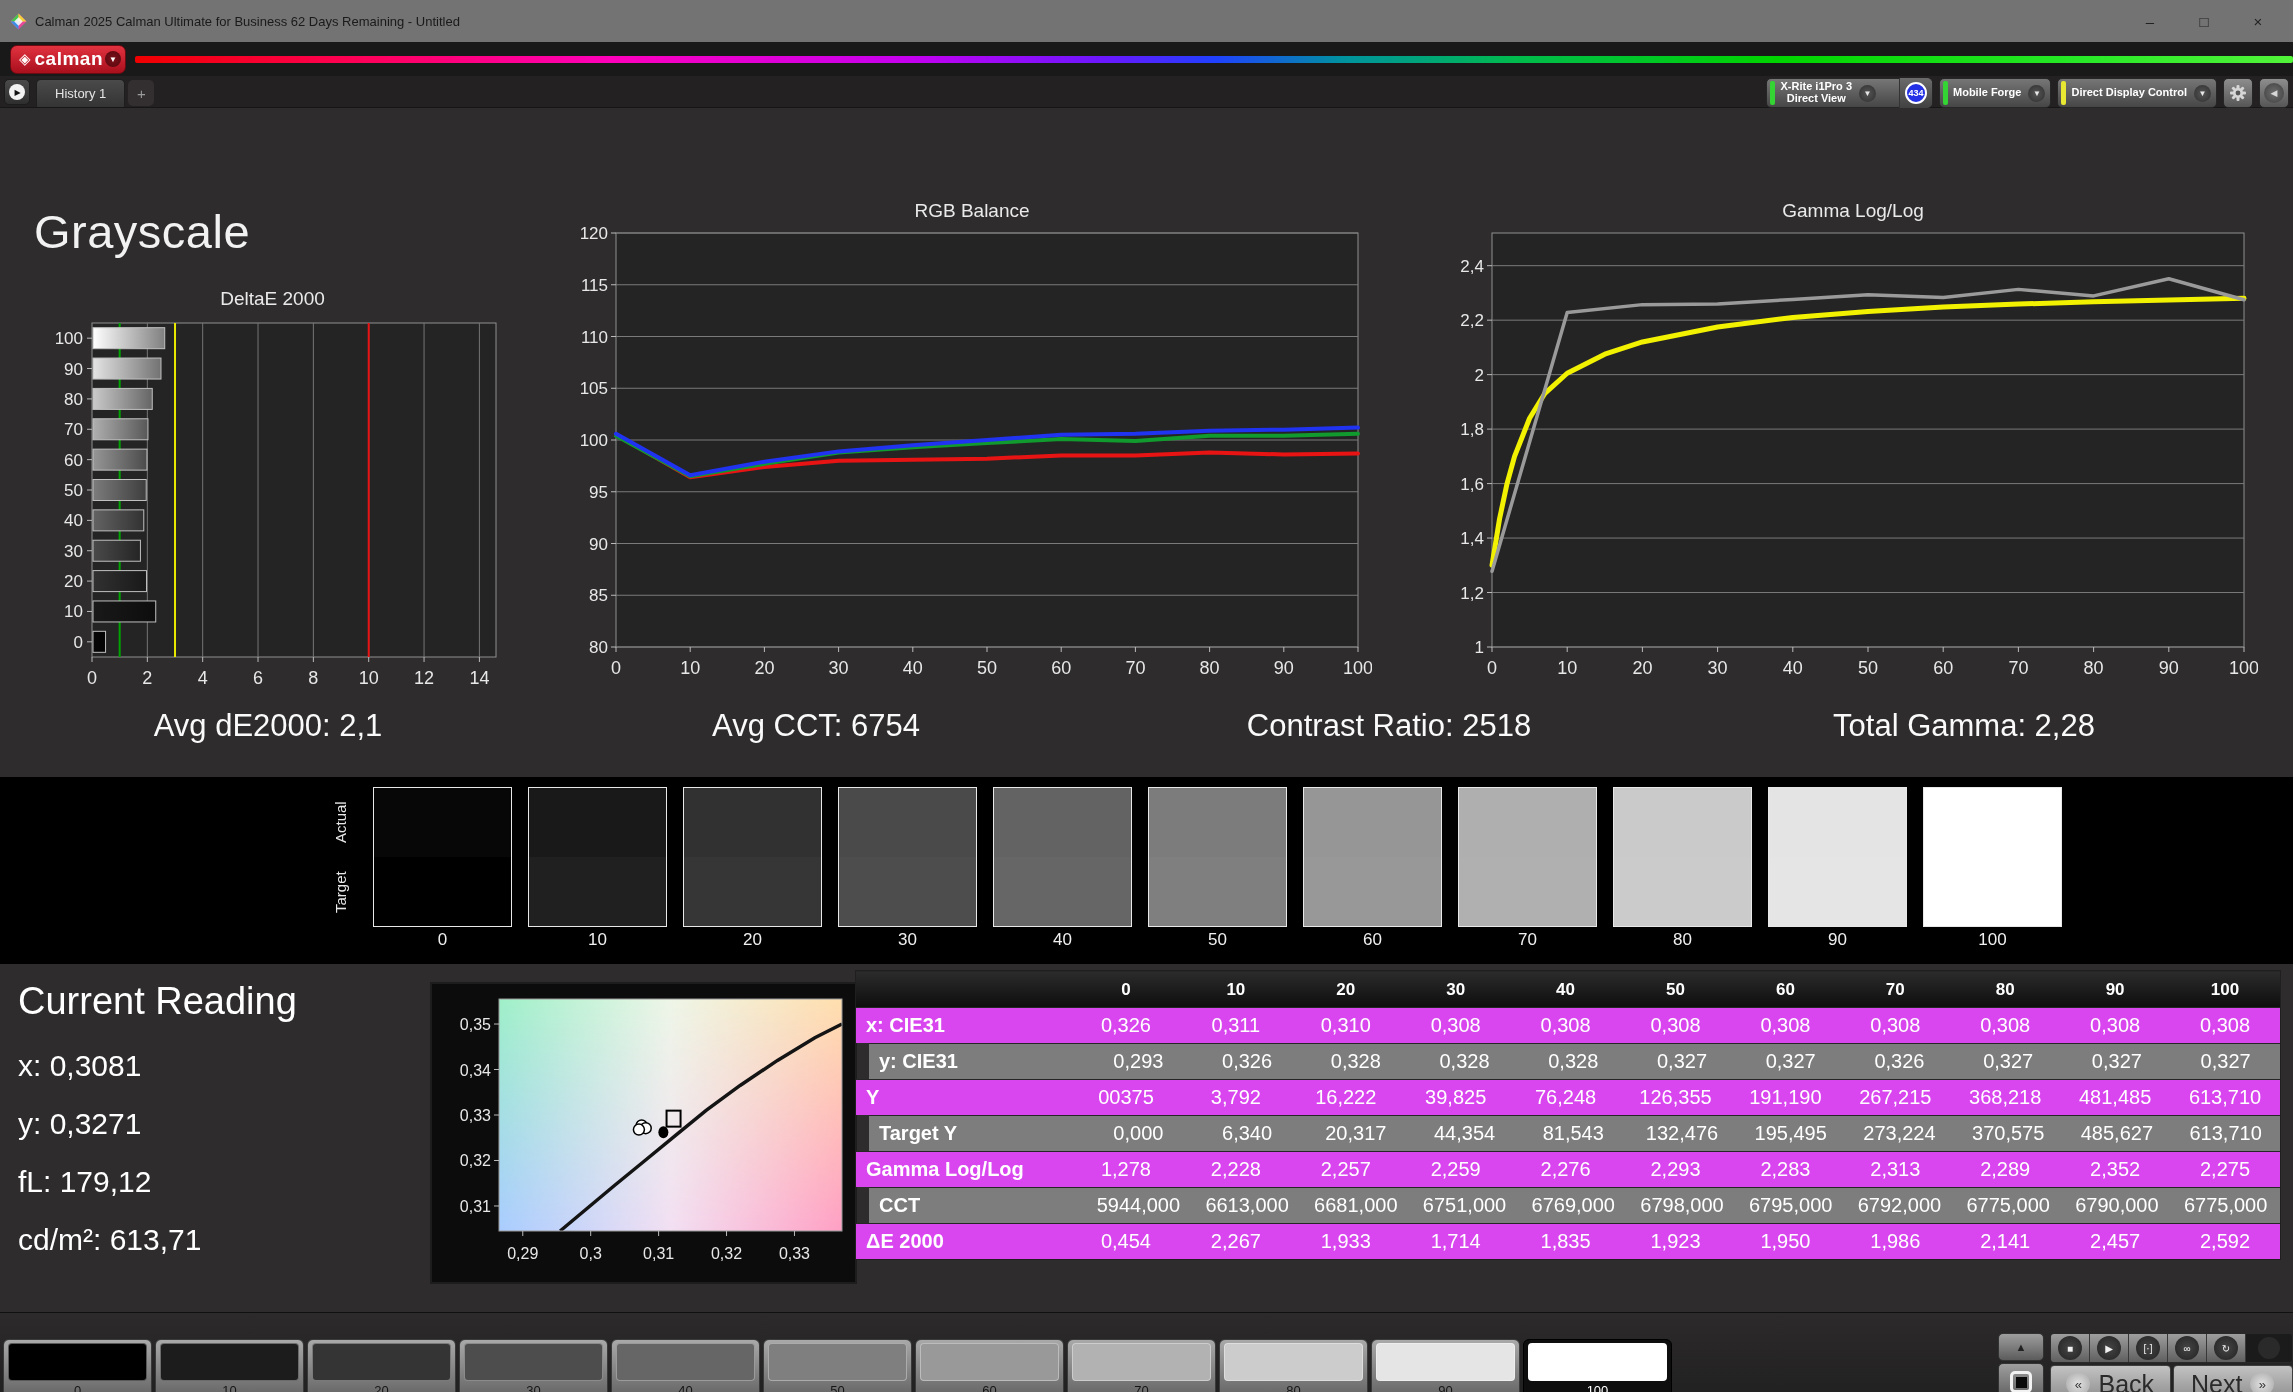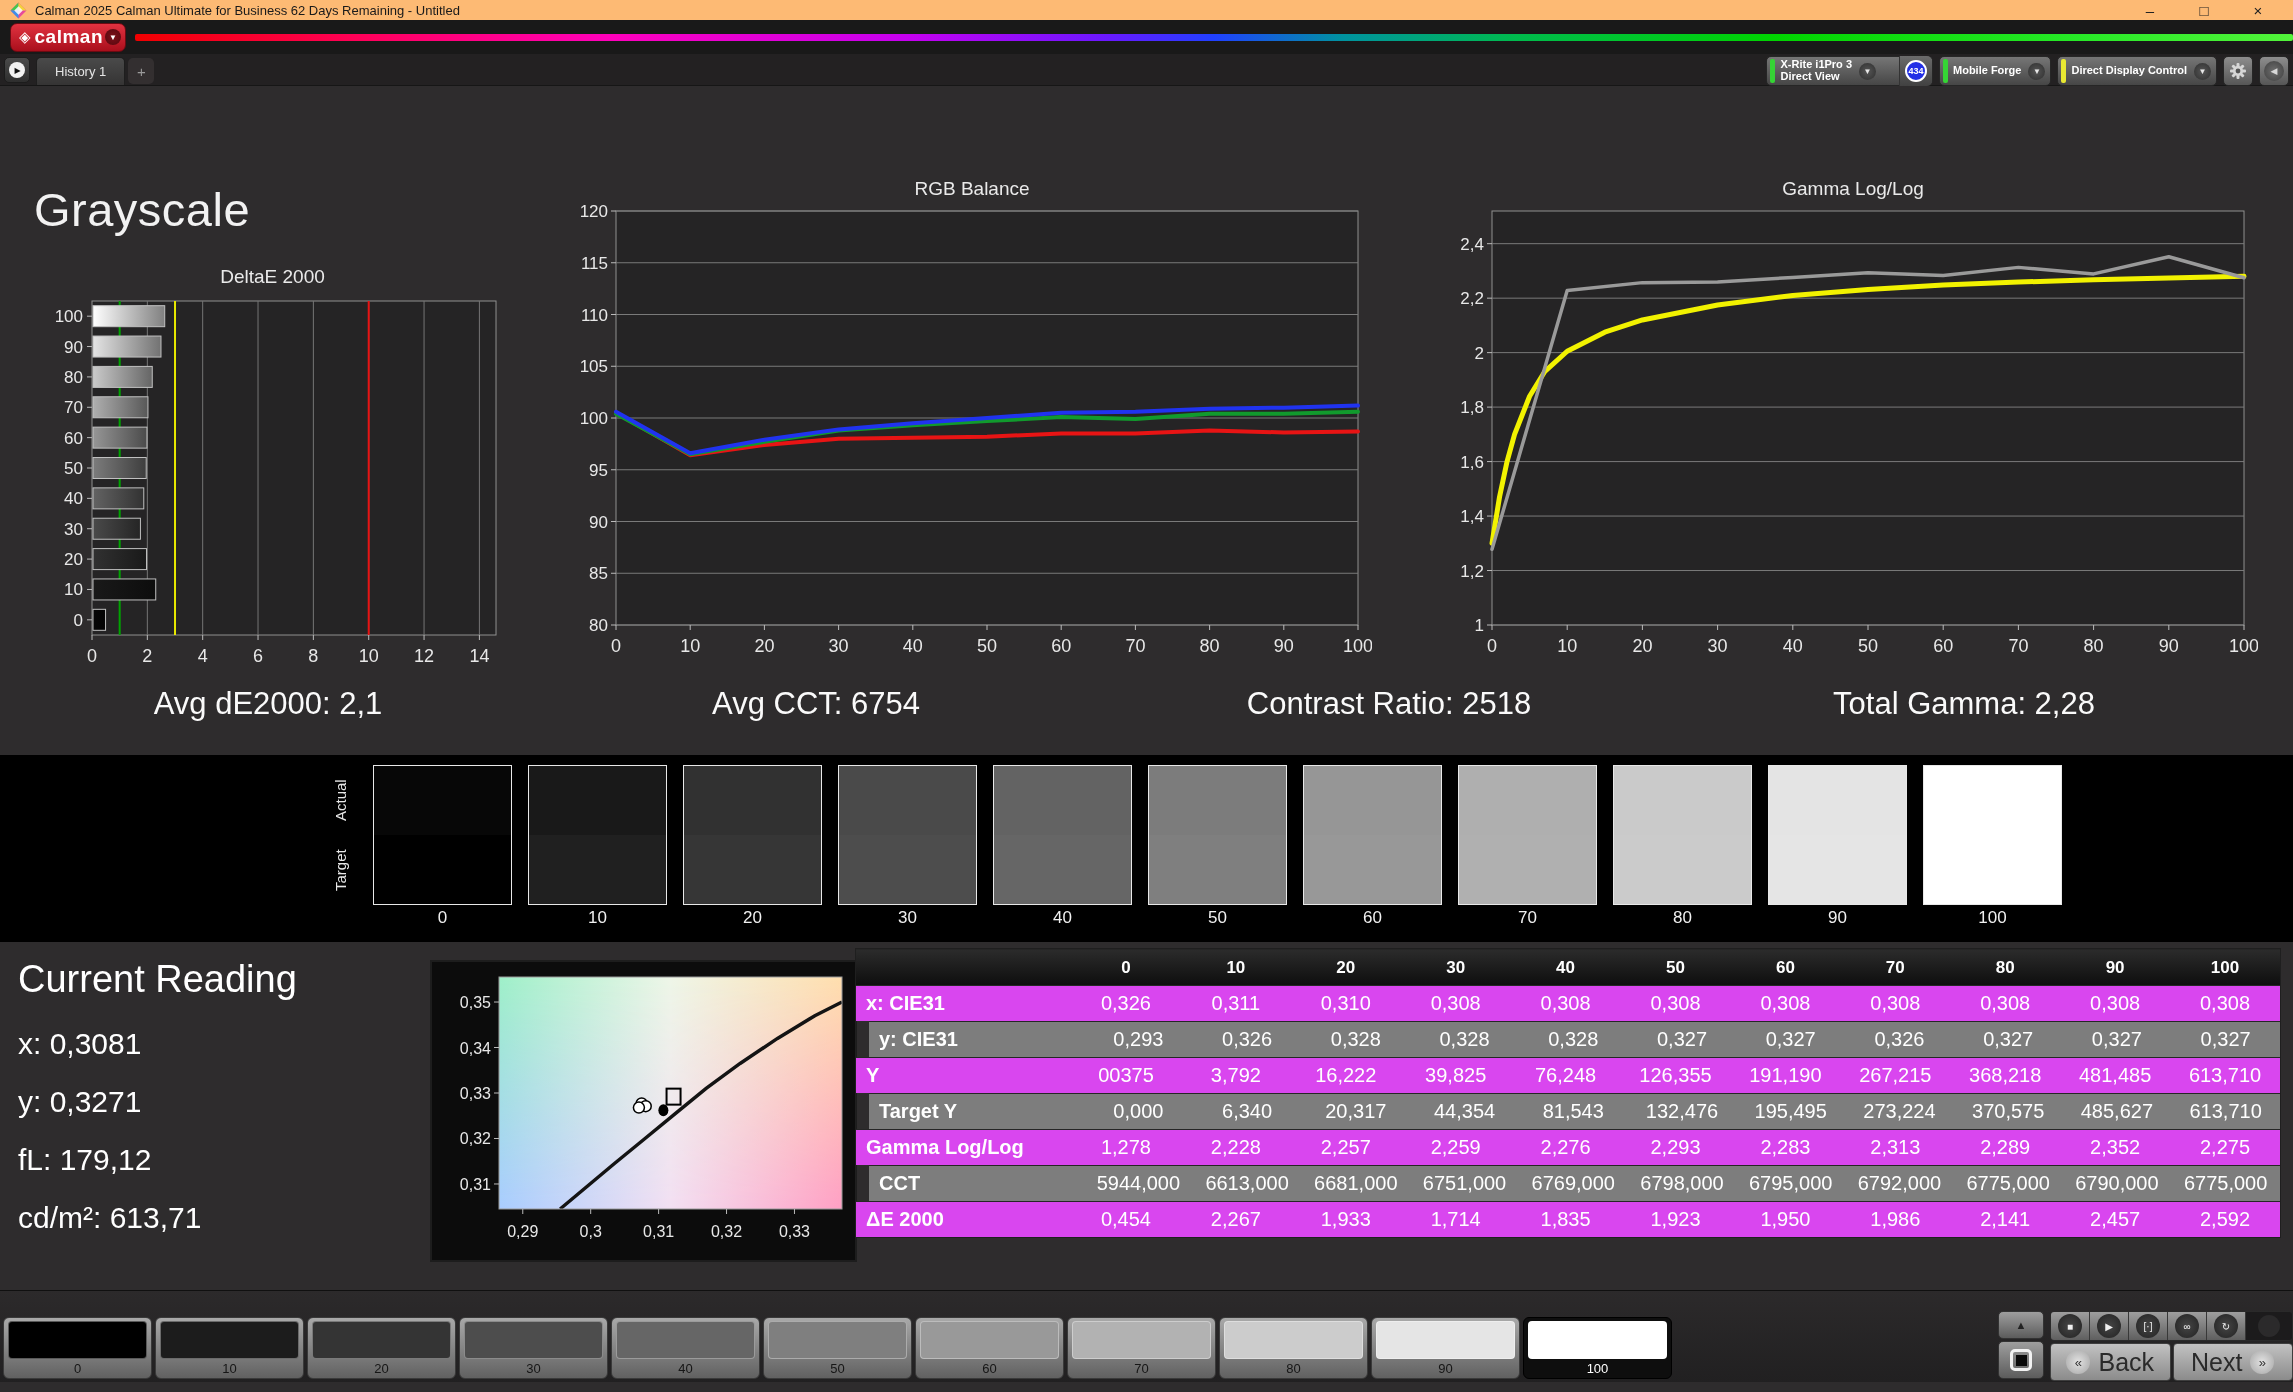--- a/index.html
+++ b/index.html
@@ -1,21 +1,21 @@
 <!DOCTYPE html>
 <html><head>
 <meta charset="utf-8">
 <style>
   * { margin:0; padding:0; box-sizing:border-box; }
   html,body { width:2293px; height:1392px; overflow:hidden; background:#2e2c2d;
               font-family:"Liberation Sans", sans-serif; }
   .app { position:relative; width:2293px; height:1392px; }
 
   
-  .titlebar { height:20px; background:#fdba74; display:flex; align-items:center;
+  .titlebar { height:42px; background:#737373; display:flex; align-items:center;
               padding:0 8px; color:#1a1a1a; font-size:13px; }
   .titlebar .app-icon { width:17px; height:17px; margin:0 8px 0 2px; }
   .winbtns { margin-left:auto; display:flex; }
   .winbtn { width:54px; text-align:center; font-size:15px; color:#222; cursor:default; }
 
   
   .logobar { height:34px; background:#191919; display:flex; align-items:center; }
   .calman-btn { margin-left:10px; height:29px; width:116px; border-radius:7px;
                 background:linear-gradient(#e23240,#a90f1c); border:1px solid #6c0a12;
                 display:flex; align-items:center; padding:0 4px 0 8px; }
@@ -40,21 +40,21 @@
   .tab { height:28px; margin-left:6px; padding:0 18px; border-radius:5px 5px 0 0;
          background:linear-gradient(#4a4a4a,#353434); border:1px solid #1e1e1e; border-bottom:none;
          color:#e4e4e4; font-size:13px; display:flex; align-items:center; }
   .addtab { width:26px; height:26px; margin:0 0 1px 3px; border-radius:5px;
             background:#332f30; color:#9a9a9a; font-size:15px;
             display:flex; align-items:center; justify-content:center; }
   .meterbar { position:absolute; right:4px; top:2px; display:flex; gap:6px; align-items:center; }
   .meter { height:30px; border-radius:5px; background:linear-gradient(#767676,#464646);
            border:1px solid #262626; display:flex; align-items:center; padding:0 0 0 3px; }
   .meter .cbar { width:5px; height:24px; border-radius:2px; margin-right:5px; }
-  .meter .mtext { color:#fff; font-size:11px; font-weight:bold; line-height:1.05; }
+  .meter .mtext { color:#fff; font-size:11px; font-weight:bold; line-height:1.05;text-align:center; }
   .meter .chev { width:17px; height:17px; border-radius:50%; margin:0 5px 0 7px;
                  background:radial-gradient(#565656,#2e2e2e); color:#e8e8e8; font-size:8px;
                  display:flex; align-items:center; justify-content:center; }
   .meter .badge-box { height:30px; margin-left:18px; padding:0 5px; border-left:1px solid #333;
                  background:linear-gradient(#6b6b6b,#414141); border-radius:0 5px 5px 0;
                  display:flex; align-items:center; }
   .badge { width:22px; height:22px; border-radius:50%; background:#2330e6; border:2px solid #fff;
            color:#fff; font-size:9px; font-weight:bold; display:flex; align-items:center;
            justify-content:center; }
   .sq-btn { width:30px; height:30px; border-radius:5px; border:1px solid #262626;

